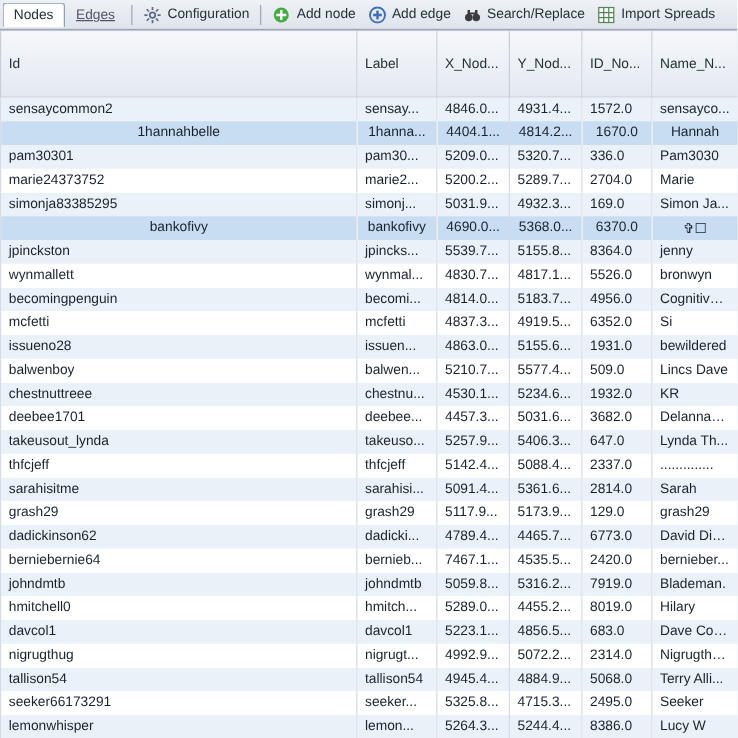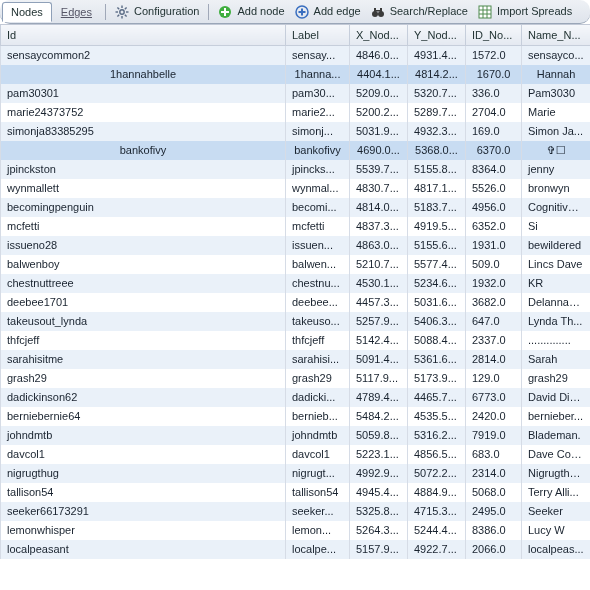--- a/index.html
+++ b/index.html
@@ -1,27 +1,27 @@
 <!DOCTYPE html>
 <html><head>
 <meta charset="utf-8">
 <style>
   * { box-sizing: border-box; margin: 0; padding: 0; }
   body { font-family: Tahoma, Arial, sans-serif; font-size: 11px; background: #fff; width: 590px; overflow: hidden; }
-  .toolbar { display: flex; align-items: center; background: linear-gradient(#eef1f5,#dfe4ec); border-bottom: 1px solid #9aa6b8; height: 24px; padding: 0 2px; gap: 0; border-radius: 10px; }
+  .toolbar { display: flex; align-items: center; background: linear-gradient(#eef1f5,#dfe4ec); border-bottom: 1px solid #9aa6b8; height: 24px; padding: 0 2px; gap: 0; }
   .tab { padding: 3px 8px; border: 1px solid transparent; border-bottom: none; cursor: pointer; color: #233; }
   .tab.active { background: #fff; border: 1px solid #8fa0b8; border-bottom: 1px solid #fff; border-radius: 3px 3px 0 0; }
   .tab.inactive { color: #556; text-decoration: underline; }
   .sep { width: 1px; height: 16px; background: #a0a8b8; margin: 0 4px; }
   .tool { display: flex; align-items: flex-start; gap: 5px; padding: 2px 5px; cursor: pointer; color: #233; }
   .ico { display: inline-flex; width: 14px; height: 14px; }
   svg { width: 14px; height: 14px; }
   .table-wrap { border-top: 1px solid #c2c9d6; }
   table { border-collapse: collapse; width: 100%; table-layout: fixed; }
-  th { background: linear-gradient(#f5f7fb,#e4e9f1); border: 1px solid #c6cedb; border-top: none; font-weight: normal; text-align: left; padding: 4px 6px; color: #233; white-space: nowrap; overflow: hidden; text-overflow: ellipsis; }
+  th { background: linear-gradient(#f5f7fb,#e4e9f1); border: 1px solid #c6cedb; border-top: none; font-weight: normal; text-align: left; padding: 20px 6px; color: #233; white-space: nowrap; overflow: hidden; text-overflow: ellipsis; }
   td { border-left: 1px solid #d6dce6; border-right: 1px solid #d6dce6; padding: 2px 6px; white-space: nowrap; overflow: hidden; text-overflow: ellipsis; color: #19232f; }
   tbody tr { height: 19px; }
   tbody tr:nth-child(odd) { background: #eaf1f9; }
   tbody tr:nth-child(even) { background: #fff; }
   tbody tr.sel { background: #c8dcf2; text-align: center; }
   .col-id { width: 285px; }
   .col-label { width: 64px; }
   .col-x { width: 58px; }
   .col-y { width: 58px; }
   .col-idno { width: 56px; }
@@ -268,34 +268,42 @@
           <td>dadickinson62</td>
           <td>dadicki...</td>
           <td>4789.4...</td>
           <td>4465.7...</td>
           <td>6773.0</td>
           <td>David Dic...</td>
         </tr>
         <tr>
           <td>berniebernie64</td>
           <td>bernieb...</td>
-          <td>5484.2...</td>
+          <td>7467.1...</td>
           <td>4535.5...</td>
           <td>2420.0</td>
           <td>bernieber...</td>
         </tr>
         <tr>
           <td>johndmtb</td>
           <td>johndmtb</td>
           <td>5059.8...</td>
           <td>5316.2...</td>
           <td>7919.0</td>
           <td>Blademan.</td>
         </tr>
         <tr>
+          <td>hmitchell0</td>
+          <td>hmitch...</td>
+          <td>5289.0...</td>
+          <td>4455.2...</td>
+          <td>8019.0</td>
+          <td>Hilary</td>
+        </tr>
+        <tr>
           <td>davcol1</td>
           <td>davcol1</td>
           <td>5223.1...</td>
           <td>4856.5...</td>
           <td>683.0</td>
           <td>Dave Colli...</td>
         </tr>
         <tr>
           <td>nigrugthug</td>
           <td>nigrugt...</td>

